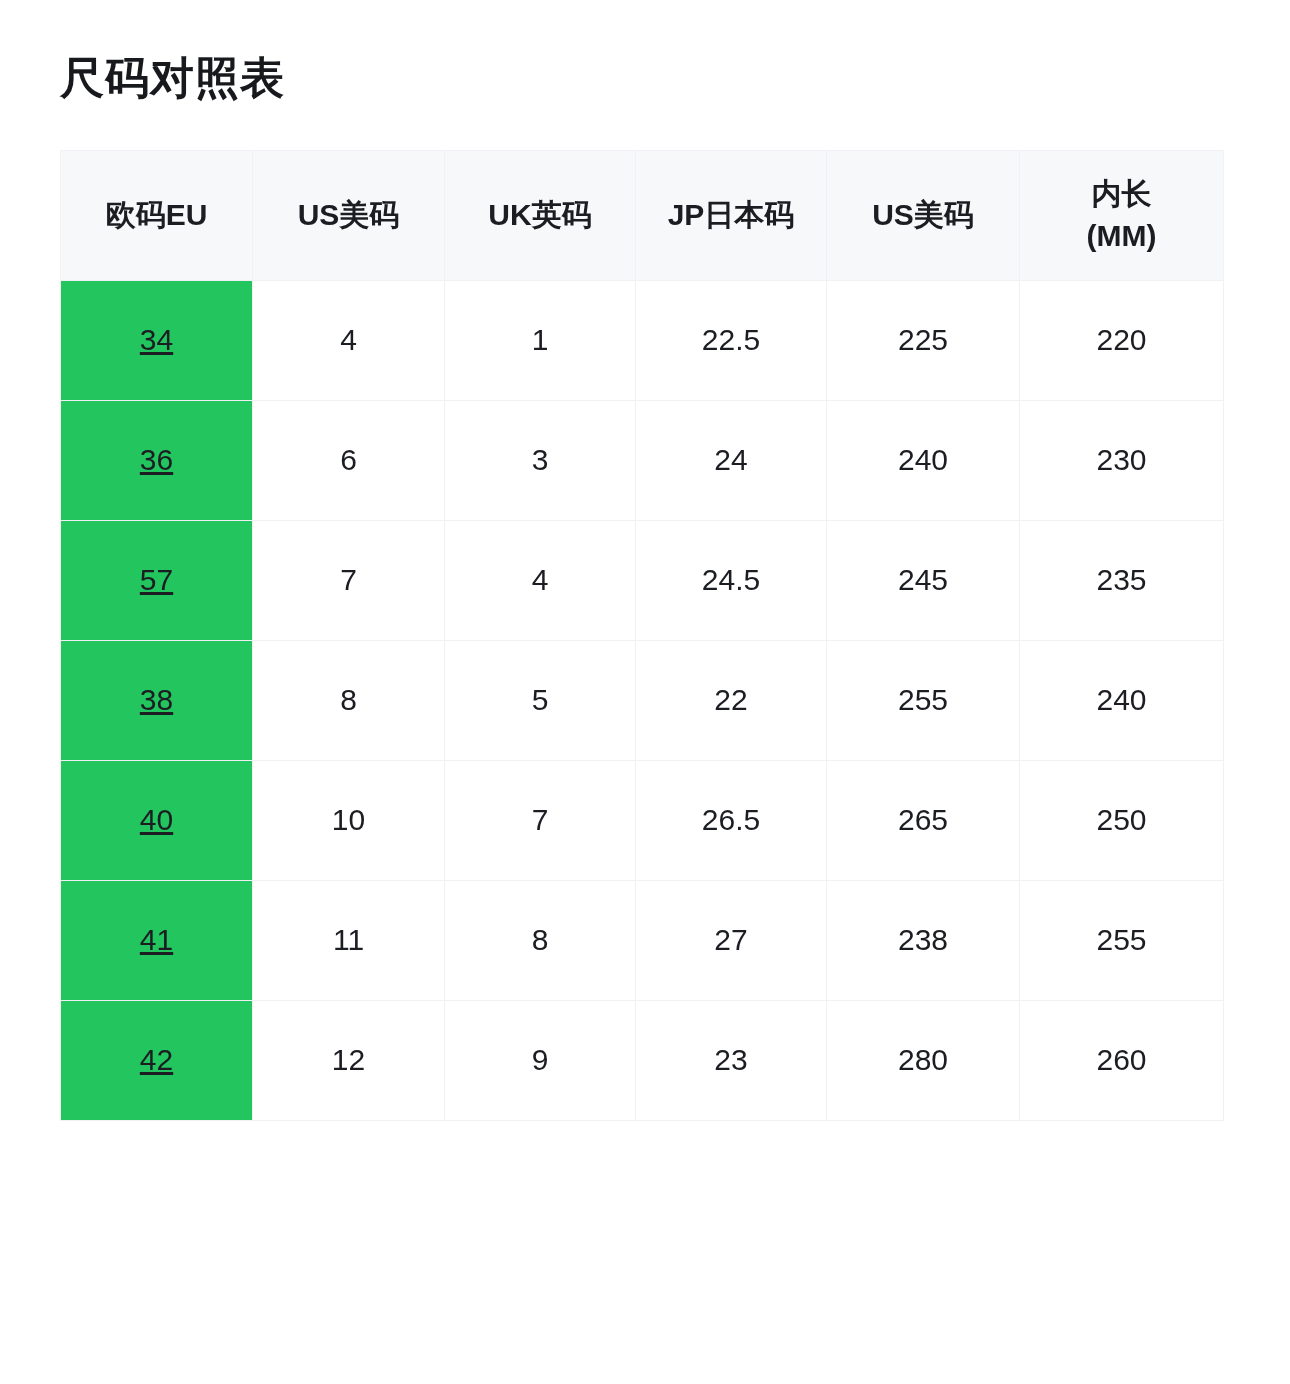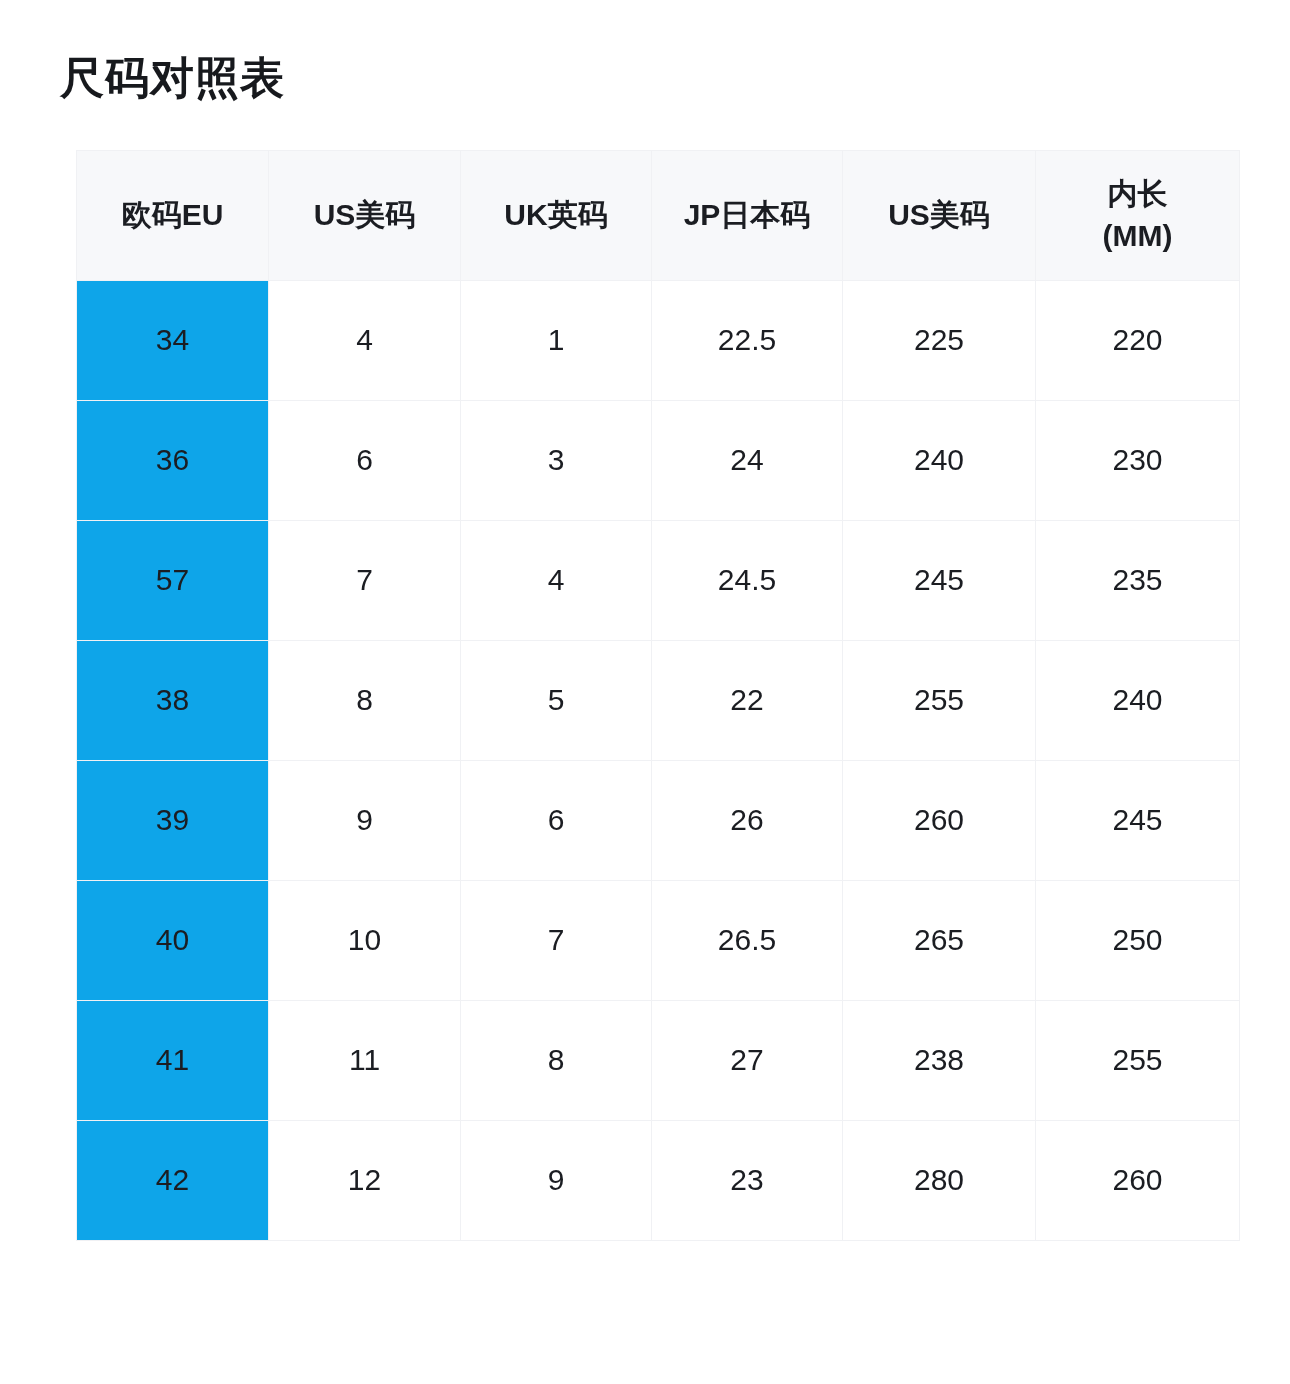--- a/index.html
+++ b/index.html
@@ -23,21 +23,20 @@
     font-size: 44px;
     line-height: 1.2;
     font-weight: 700;
     letter-spacing: 1px;
     color: #17191d;
   }
   table.size-table {
     width: 1163px;
     border-collapse: collapse;
     table-layout: fixed;
-    margin-left: 16px;
   }
   .size-table th,
   .size-table td {
     border: 1px solid #f0f1f4;
     text-align: center;
     vertical-align: middle;
     color: #1b1d22;
     padding: 0;
   }
   .size-table th {
@@ -48,21 +47,22 @@
     line-height: 1.4;
     white-space: pre-line;
   }
   .size-table td {
     height: 120px;
     background: #ffffff;
     font-size: 30px;
     font-weight: 500;
   }
   .size-table td:first-child {
-    background: #0ea5e9;
+    background: #22c55e;
+    text-decoration: underline;
   }
 </style>
 </head>
 <body>
 
 <div class="page">
   <h1 class="page-title">尺码对照表</h1>
 
   <table class="size-table">
     <colgroup>
@@ -111,28 +111,20 @@
       </tr>
       <tr>
         <td>38</td>
         <td>8</td>
         <td>5</td>
         <td>22</td>
         <td>255</td>
         <td>240</td>
       </tr>
       <tr>
-        <td>39</td>
-        <td>9</td>
-        <td>6</td>
-        <td>26</td>
-        <td>260</td>
-        <td>245</td>
-      </tr>
-      <tr>
         <td>40</td>
         <td>10</td>
         <td>7</td>
         <td>26.5</td>
         <td>265</td>
         <td>250</td>
       </tr>
       <tr>
         <td>41</td>
         <td>11</td>

